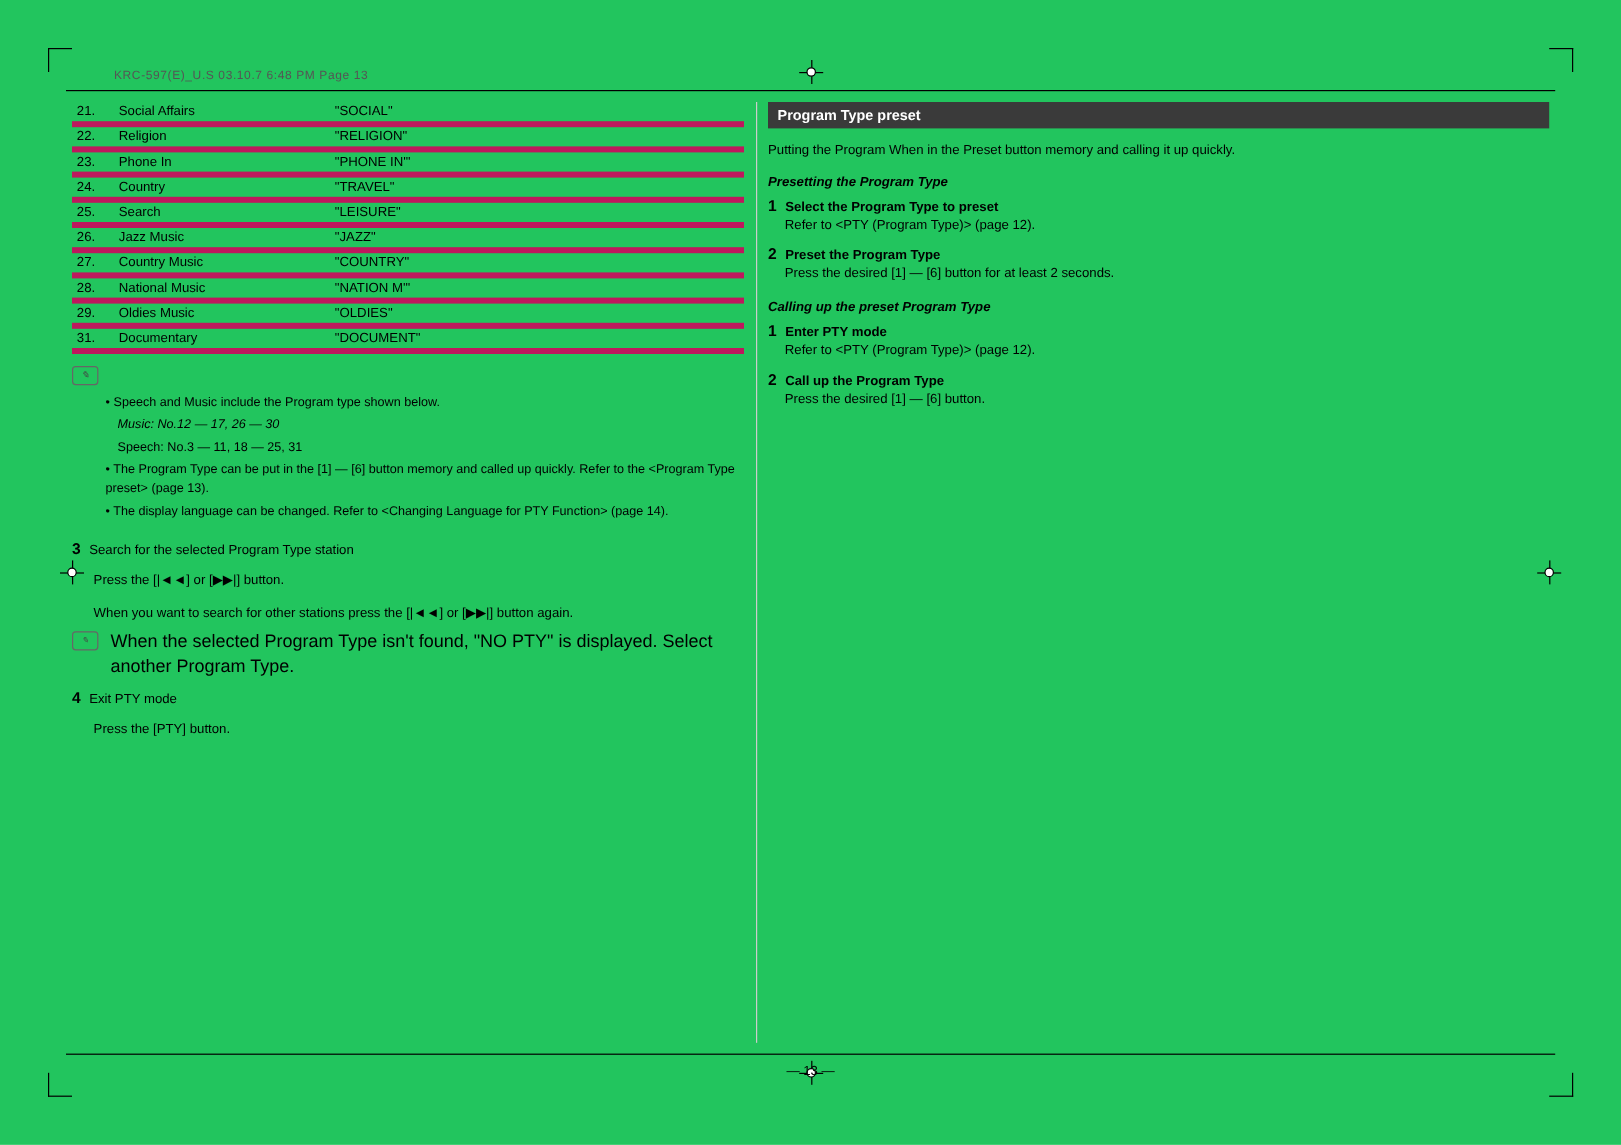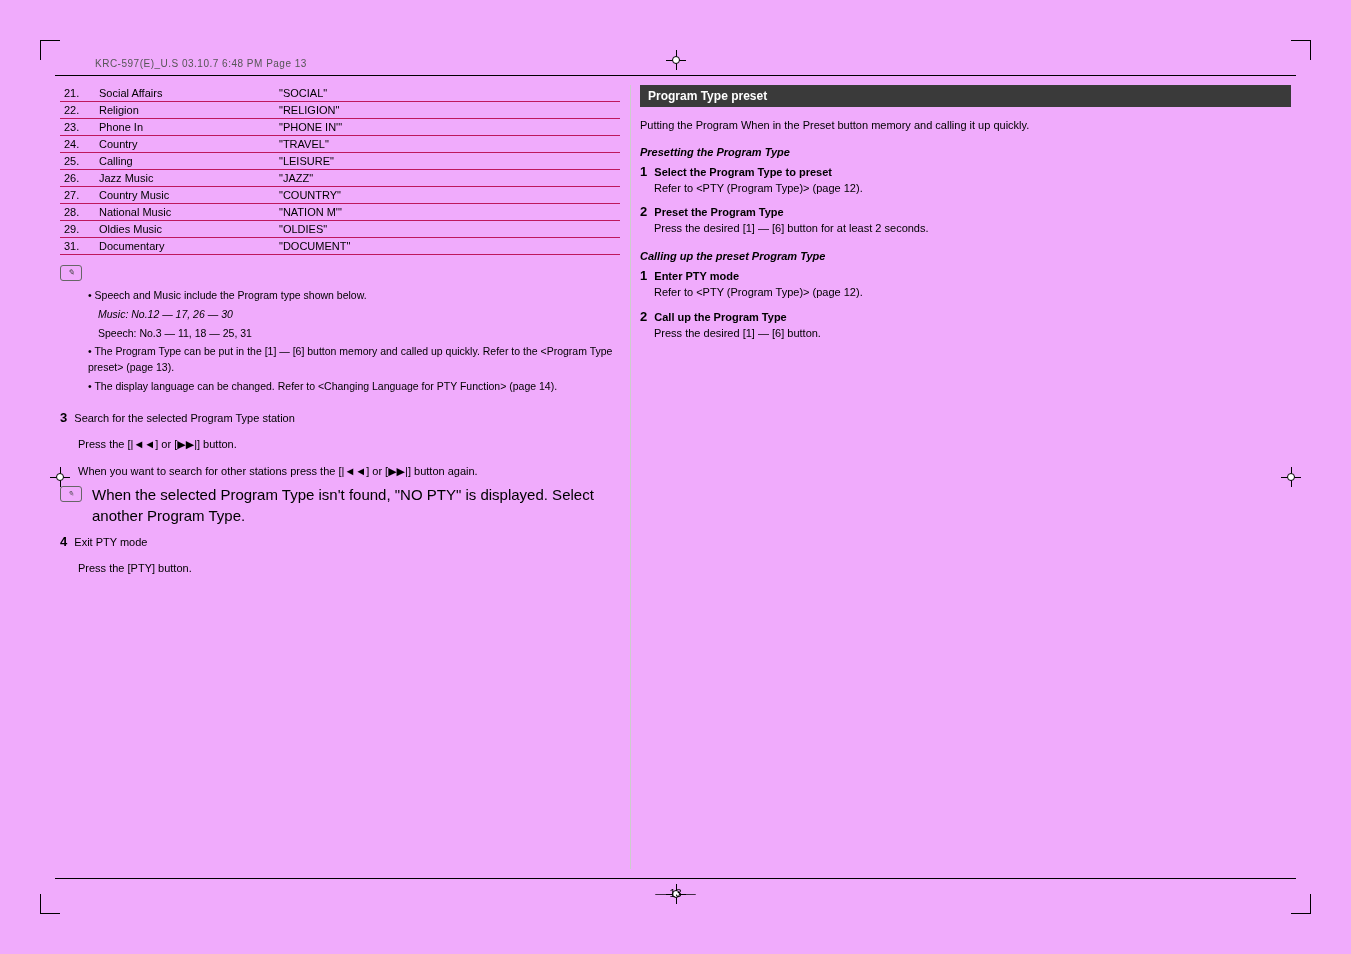--- a/index.html
+++ b/index.html
@@ -10,21 +10,21 @@
       font-family: Arial, Helvetica, sans-serif;
       font-size: 12px;
       color: #000000;
       position: relative;
       overflow: hidden;
     }
     .page-container {
       width: 1351px;
       height: 954px;
       position: relative;
-      background: #f0abfc;
+      background: #22c55e;
     }
     
     .corner-mark {
       position: absolute;
       width: 20px;
       height: 20px;
     }
     .corner-mark::before, .corner-mark::after {
       content: '';
       position: absolute;
@@ -146,21 +146,21 @@
       right: 0;
     }
 
     
     .program-table {
       width: 100%;
       border-collapse: collapse;
       font-size: 11px;
     }
     .program-table tr {
-      border-bottom: 1px solid #be185d;
+      border-bottom: 5px solid #be185d;
     }
     .program-table td {
       padding: 2px 4px;
       vertical-align: middle;
     }
     .program-table td:first-child {
       width: 35px;
       color: #000;
     }
     .program-table td:nth-child(2) {
@@ -319,21 +319,21 @@
       <td>Phone In</td>
       <td>"PHONE IN'"</td>
     </tr>
             <tr>
       <td>24.</td>
       <td>Country</td>
       <td>"TRAVEL"</td>
     </tr>
             <tr>
       <td>25.</td>
-      <td>Calling</td>
+      <td>Search</td>
       <td>"LEISURE"</td>
     </tr>
             <tr>
       <td>26.</td>
       <td>Jazz Music</td>
       <td>"JAZZ"</td>
     </tr>
             <tr>
       <td>27.</td>
       <td>Country Music</td>

